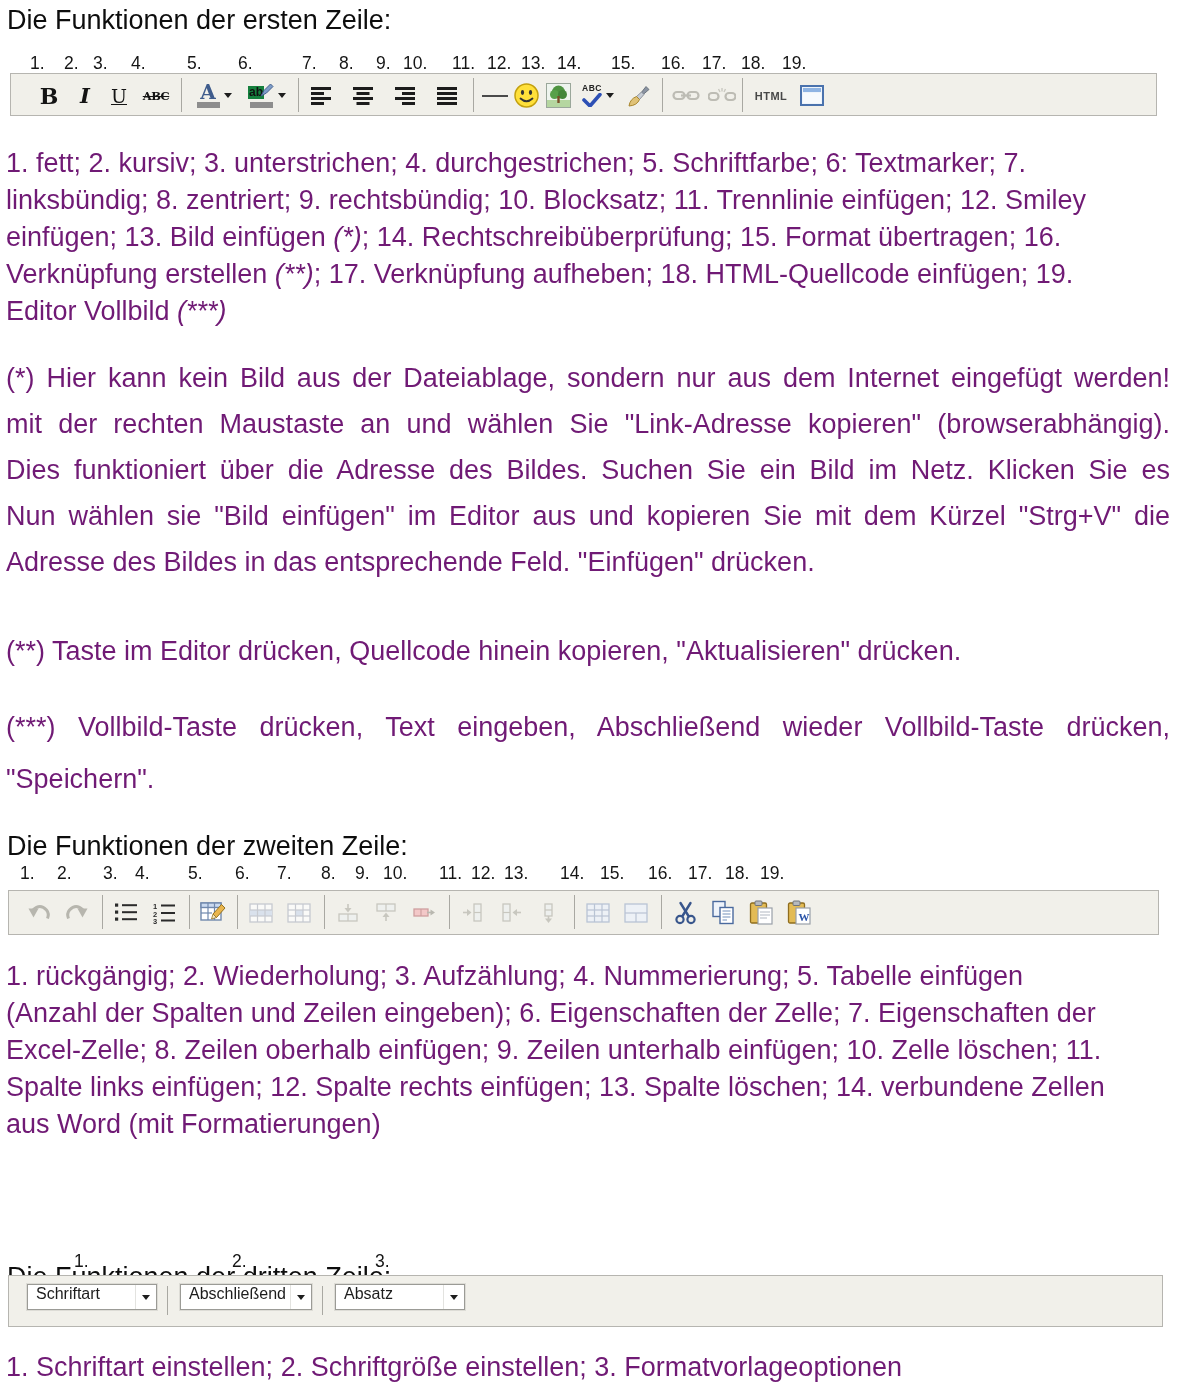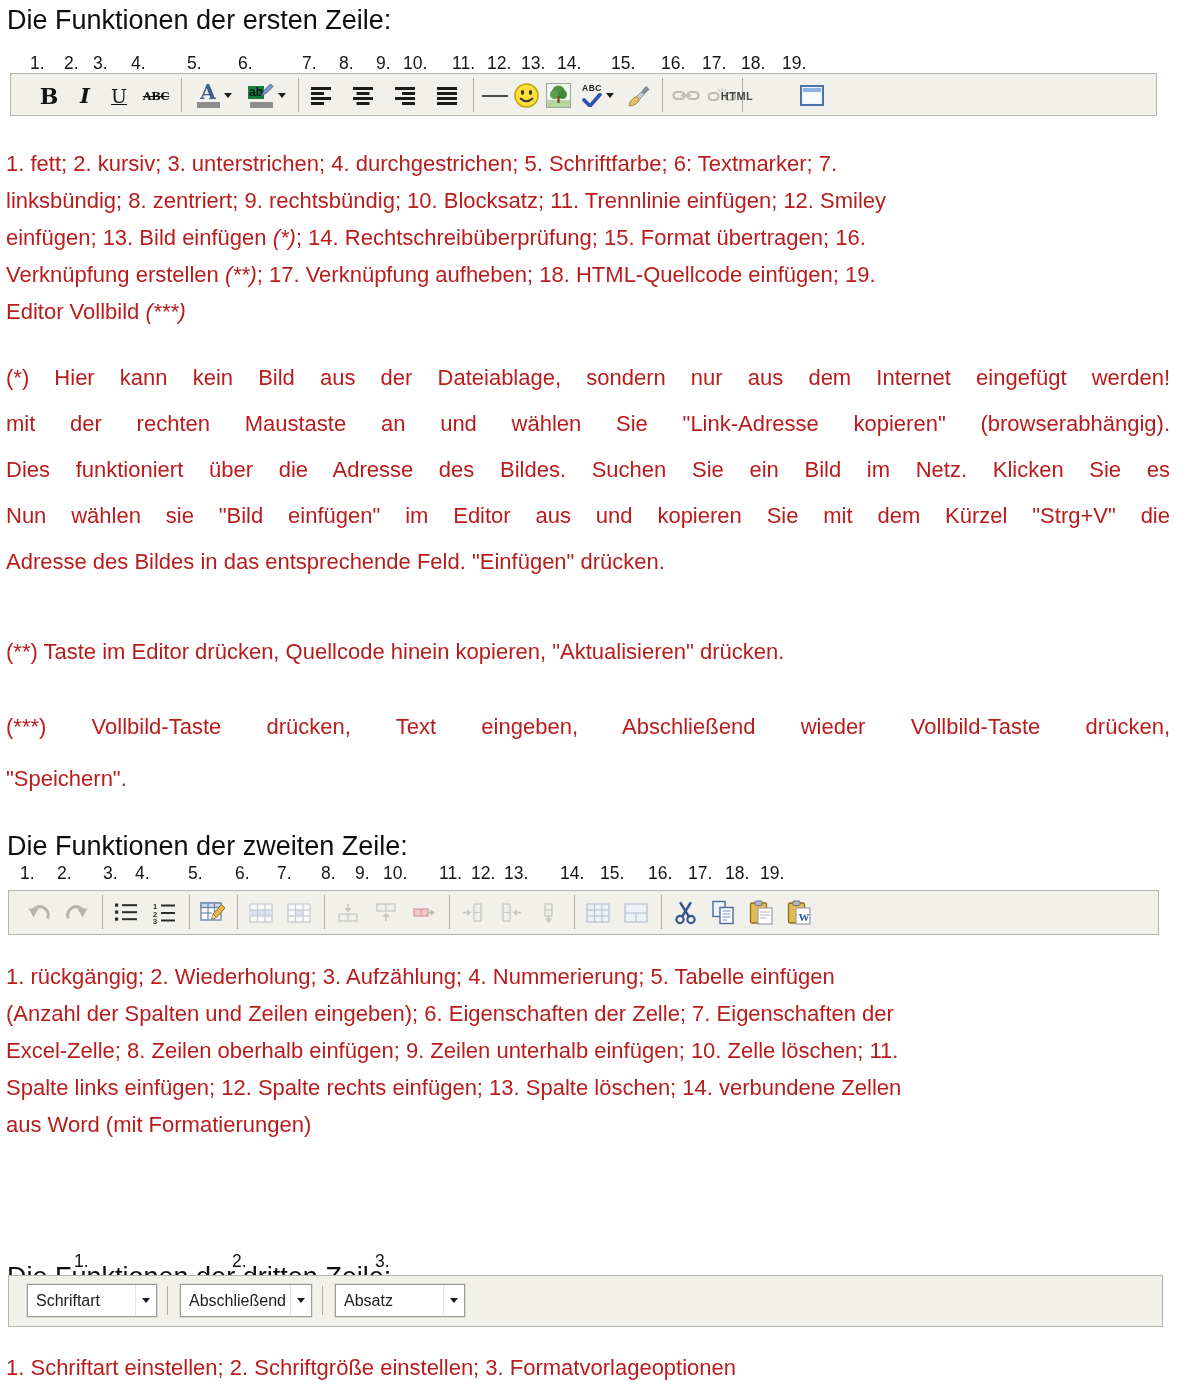--- a/index.html
+++ b/index.html
@@ -1,21 +1,21 @@
 <!DOCTYPE html>
 <html><head>
 <meta charset="utf-8">
 <style>
   html,body{margin:0;padding:0}
   body{
     width:1191px;height:1393px;position:relative;background:#ffffff;
     font-family:"Liberation Sans",sans-serif;color:#0e0e0e;overflow:hidden;
   }
   .heading{position:absolute;left:7px;font-size:27px;white-space:nowrap;color:#0d0d0d}
-  .para{position:absolute;left:6px;width:1164px;font-size:22px;color:#b91c1c}
+  .para{position:absolute;left:6px;width:1164px;font-size:27px;color:#701a75}
   .lh37{line-height:37px}
   .lh46{line-height:46px}
   .lh52{line-height:52px}
   .para .jl{text-align:justify;text-align-last:justify}
   .it{font-style:italic}
   .numrow{position:absolute;left:0;width:100%;height:18px}
   .numrow span{position:absolute;top:0;font-size:17.5px;color:#151515;white-space:nowrap}
   .toolbar{position:absolute;background:#f1f0ea;border:1px solid #b6b5b0;box-sizing:border-box}
   .tbtn{position:absolute;top:5px;height:33px;width:32px;display:flex;align-items:center;justify-content:center}
   .tsep{position:absolute;top:4px;width:1px;height:34px;background:#a9a8a2}
@@ -27,21 +27,21 @@
   .g-bold{font-weight:bold;font-size:22px}
   .g-ital{font-style:italic;font-weight:bold;font-size:21px}
   .g-und{font-size:19px;text-decoration:underline}
   .g-strike{font-family:"DejaVu Serif",serif;font-weight:bold;font-size:11.5px;text-decoration:line-through;letter-spacing:-0.5px;color:#141414}
   .g-A{font-family:"DejaVu Serif",serif;font-weight:bold;font-size:20px;line-height:18px;color:#3f5c8c}
   .g-abc{font-weight:bold;font-size:8.5px;letter-spacing:0.5px;color:#222;line-height:9px}
   .g-html{font-weight:bold;font-size:11px;letter-spacing:0.5px;color:#474747}
   .g-ab{position:relative;display:block;width:26px;height:18px}
   .ab-t{position:absolute;left:0;top:3px;font-weight:bold;font-size:12px;line-height:13px;background:#15803d;padding:0 1px;color:#111}
   .ab-pen{position:absolute;right:0;top:0}
-  .combo{position:absolute;top:8px;height:33px;background:#fff;border:1px solid #9b9b96;box-sizing:border-box;display:flex;align-items:center;box-shadow:0 0 0 1px #dddcd6}
+  .combo{position:absolute;top:8px;height:26px;background:#fff;border:1px solid #9b9b96;box-sizing:border-box;display:flex;box-shadow:0 0 0 1px #dddcd6}
   .combo-label{flex:1;padding-left:8px;font-size:16px;color:#1c1c1c;white-space:nowrap}
   .combo-btn{width:20px;height:100%;display:flex;align-items:center;justify-content:center;border-left:1px solid #e3e3e0}
   .combo-btn .dd{margin-left:0}
   .t3sep{position:absolute;top:10px;width:1px;height:29px;background:#a9a8a2}
 </style>
 </head>
 <body>
 
 <div class="heading" style="top:5px">Die Funktionen der ersten Zeile:</div>
 <div class="numrow" style="top:53px">
@@ -230,21 +230,21 @@
           </g>
           <g stroke="#c9c8c0" stroke-width="1.4">
             <line x1="12" y1="5" x2="10.5" y2="2"></line>
             <line x1="14" y1="4.5" x2="14" y2="1"></line>
             <line x1="16" y1="5" x2="17.5" y2="2"></line>
           </g>
         </svg>
       </span>
     </div>
     <div class="tsep" style="left: 731px;"></div>
-    <div class="tbtn" style="left: 705px; width: 42px;">
+    <div class="tbtn" style="left: 739px; width: 42px;">
       <span class="ic">
         <span class="g-html">HTML</span>
       </span>
     </div>
     <div class="tbtn" style="left: 785px;">
       <span class="ic">
         <svg width="24" height="21" viewBox="0 0 24 21">
           <rect x="1" y="1" width="22" height="19" fill="#eef4fb" stroke="#4a72ad" stroke-width="2"></rect>
           <rect x="3" y="3" width="18" height="4" fill="#8fb4e3"></rect>
           <rect x="3" y="8" width="18" height="10" fill="#f7fafd"></rect>

